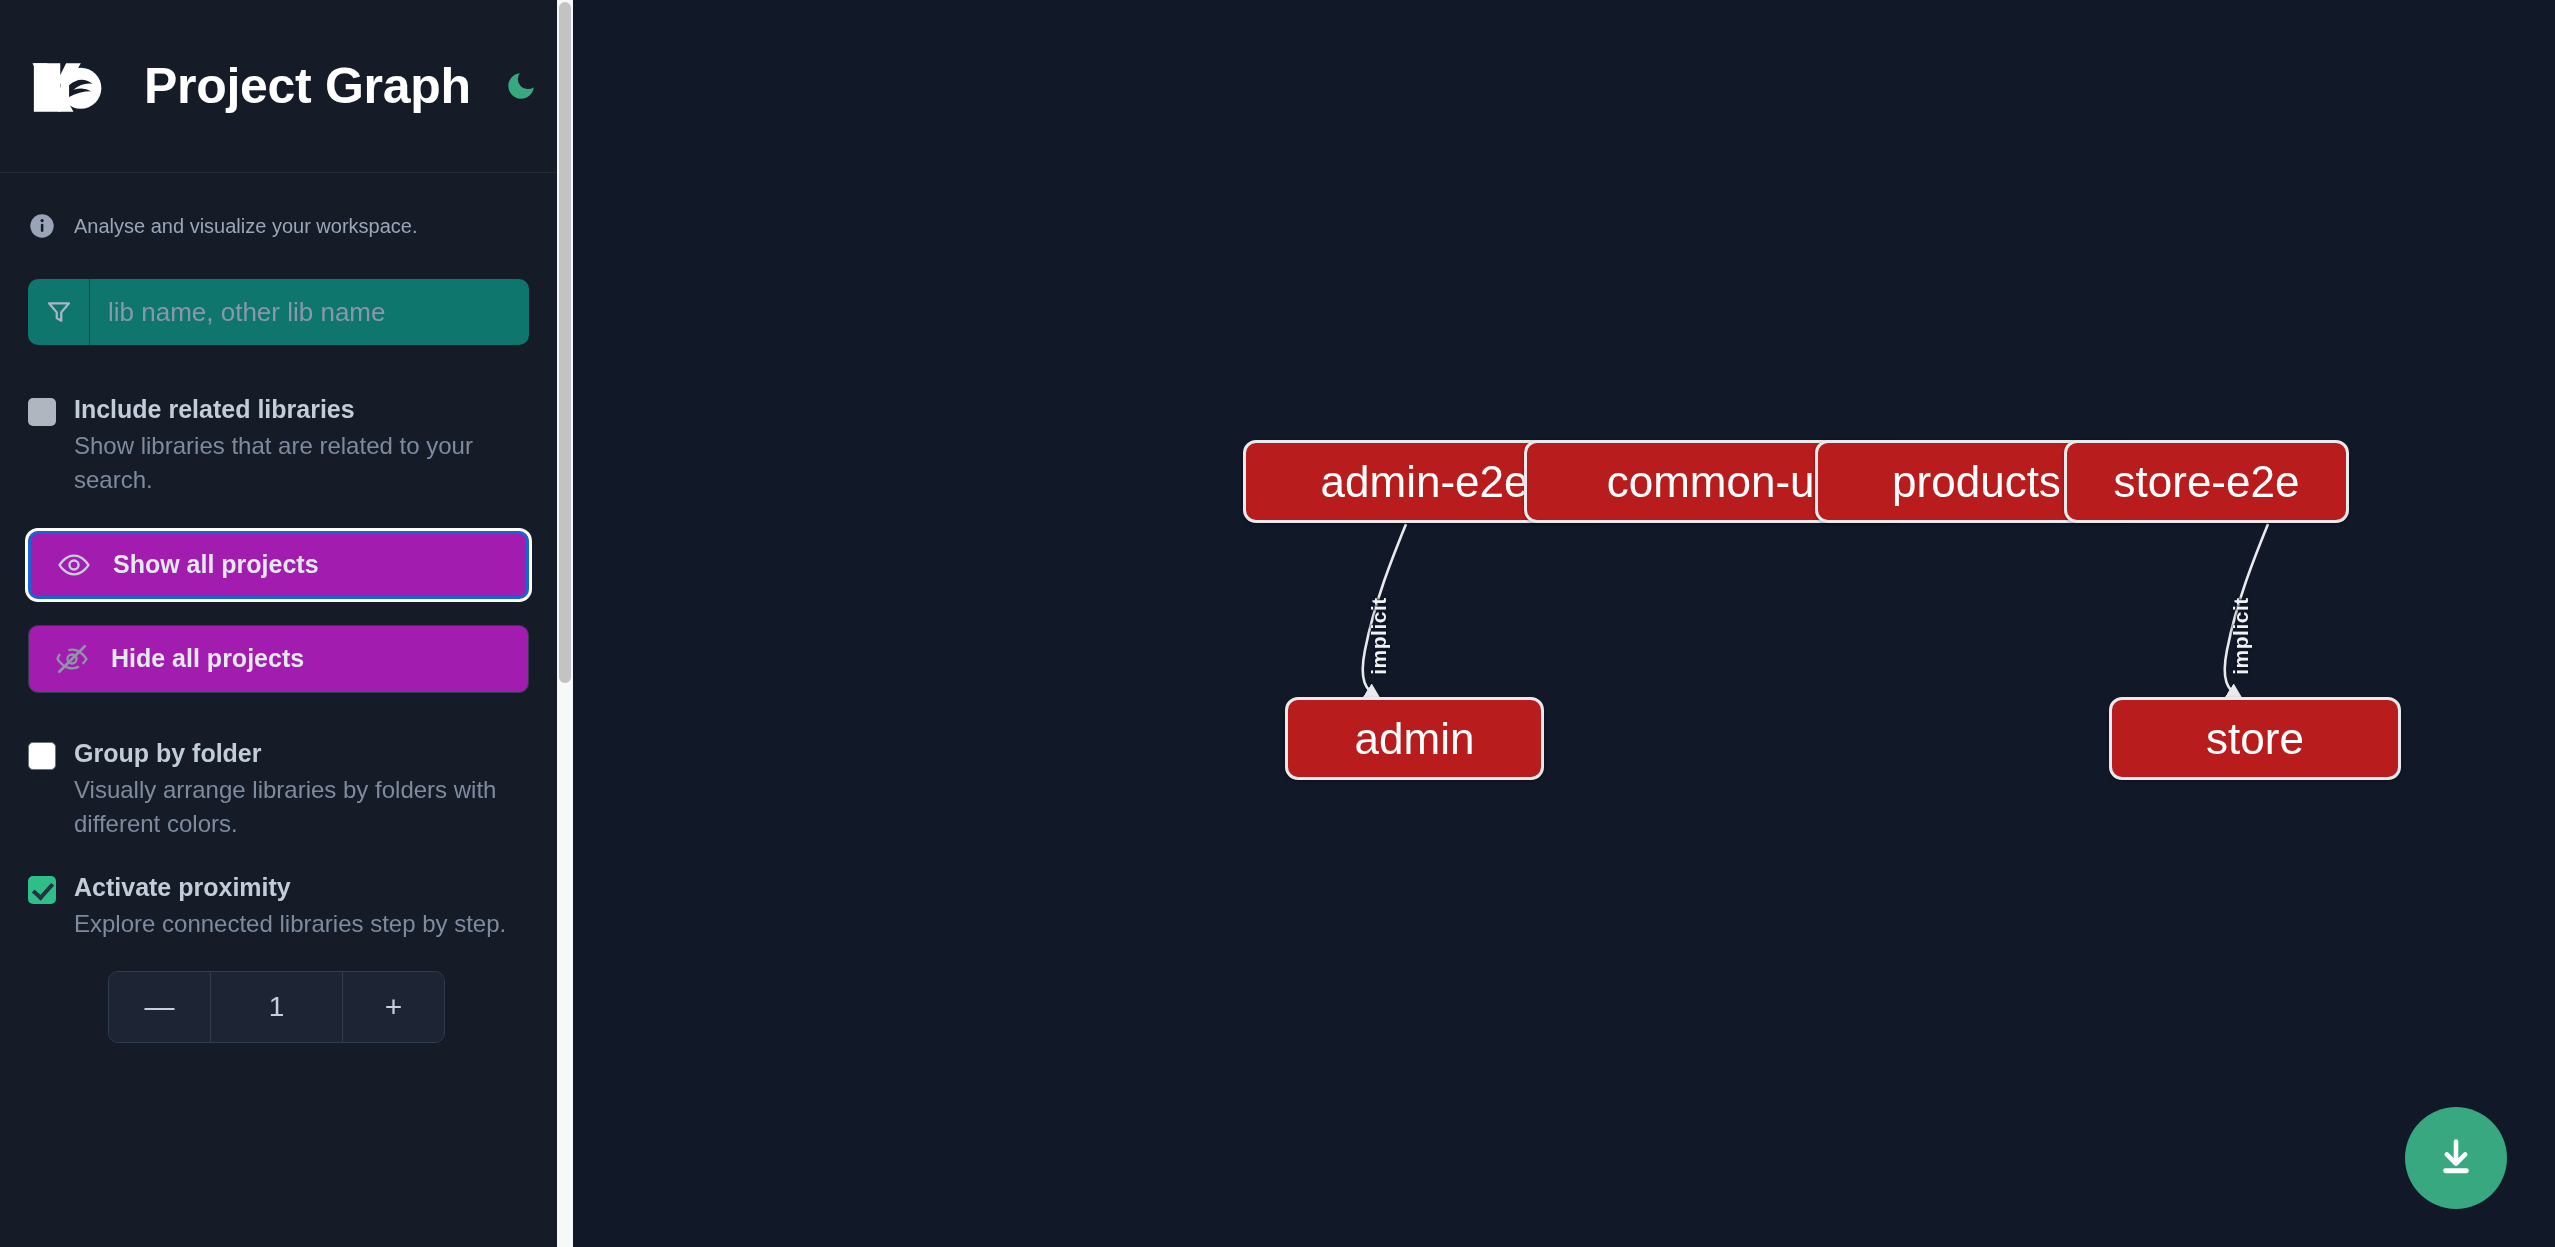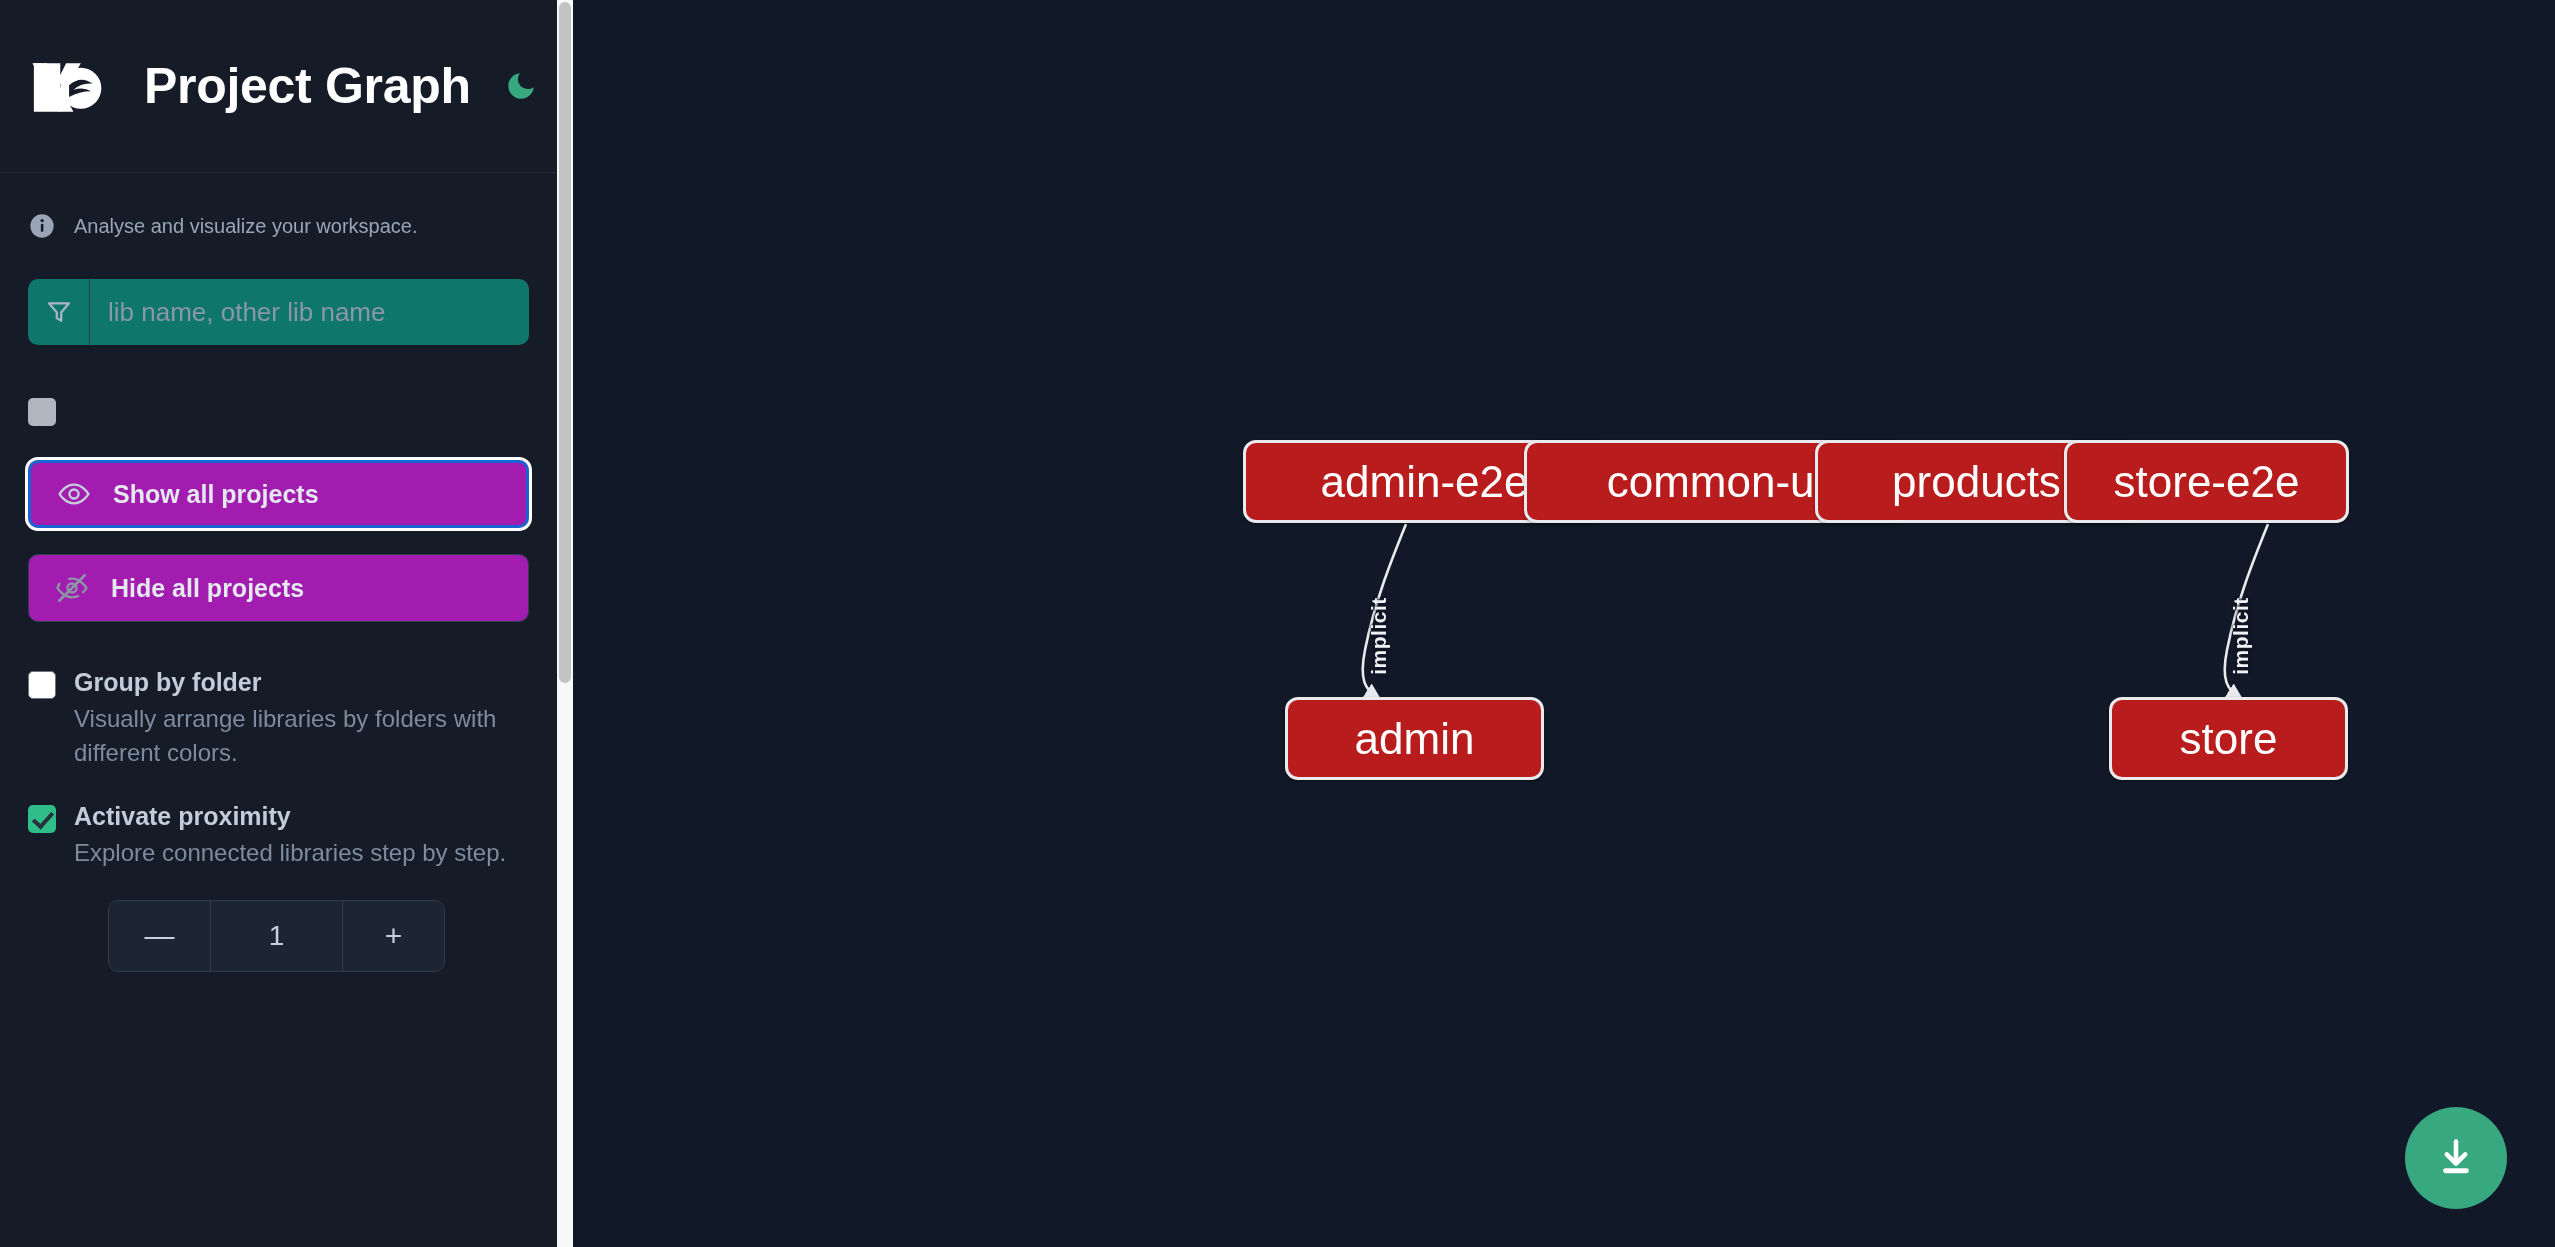--- a/index.html
+++ b/index.html
@@ -226,20 +226,24 @@
         <span class="filter-icon-box">
           <svg viewBox="0 0 24 24" width="30" height="30" aria-hidden="true">
             <path d="M4 5h16l-6.2 7.3V19l-3.6-2.1v-4.6z" fill="none" stroke="#aab6c7" stroke-width="1.8" stroke-linejoin="round"></path>
           </svg>
         </span>
         <input class="filter-input" type="text" placeholder="lib name, other lib name" style="">
       </div>
 
       <div class="check-row">
         <span class="cbox grey"></span>
+        <div class="check-texts">
+          <div class="check-label">Include related libraries</div>
+          <div class="check-desc">Show libraries that are related to your search.</div>
+        </div>
       </div>
 
       <div class="btn-stack">
         <button class="act-btn focused">
           <span class="bicon">
             <svg viewBox="0 0 24 24" width="34" height="34" aria-hidden="true">
               <path d="M1.8 12S5.6 5.4 12 5.4 22.2 12 22.2 12 18.4 18.6 12 18.6 1.8 12 1.8 12z" fill="none" stroke="#c5cedb" stroke-width="1.7"></path>
               <circle cx="12" cy="12" r="3.2" fill="none" stroke="#c5cedb" stroke-width="1.7"></circle>
             </svg>
           </span>
@@ -302,21 +306,21 @@
     </svg>
 
     <div class="edge-label" style="left:761px; top:624px; width:90px; text-align:center;">implicit</div>
     <div class="edge-label" style="left:1623px; top:624px; width:90px; text-align:center;">implicit</div>
 
     <div class="node" style="left:670px; top:440px; width:363px; height:83px;">admin-e2e</div>
     <div class="node" style="left:951px; top:440px; width:383px; height:83px;">common-ui</div>
     <div class="node" style="left:1242px; top:440px; width:323px; height:83px;">products</div>
     <div class="node" style="left:1491px; top:440px; width:285px; height:83px;text-align:center;">store-e2e</div>
     <div class="node" style="left:712px; top:697px; width:259px; height:83px;">admin</div>
-    <div class="node" style="left:1536px; top:697px; width:239px; height:83px;">store</div>
+    <div class="node" style="left:1536px; top:697px; width:292px; height:83px;">store</div>
 
     <button class="fab">
       <span>
         <svg viewBox="0 0 24 24" width="46" height="46" aria-hidden="true">
           <path d="M12 4v11" stroke="#ffffff" stroke-width="2.4" stroke-linecap="round"></path>
           <path d="M7.2 10.6 12 15.4l4.8-4.8" fill="none" stroke="#ffffff" stroke-width="2.4" stroke-linecap="round" stroke-linejoin="round"></path>
           <path d="M6.6 19.2h10.8" stroke="#ffffff" stroke-width="2.6" stroke-linecap="round"></path>
         </svg>
       </span>
     </button>

